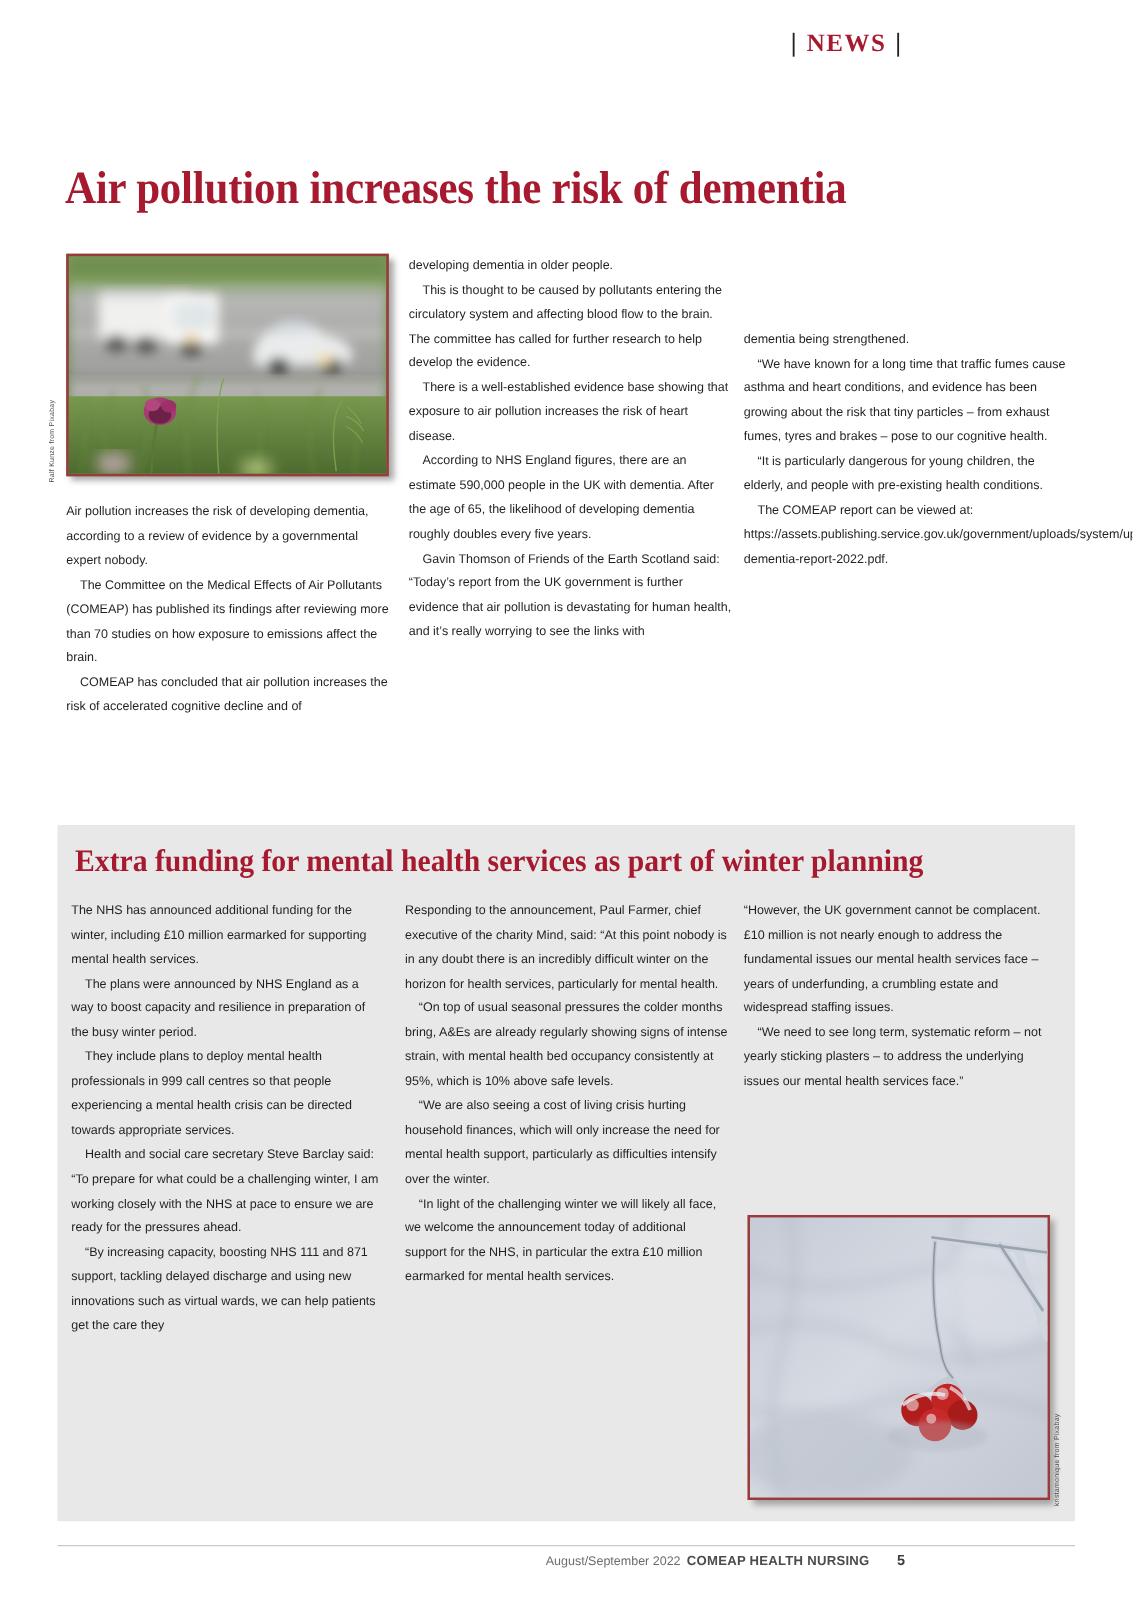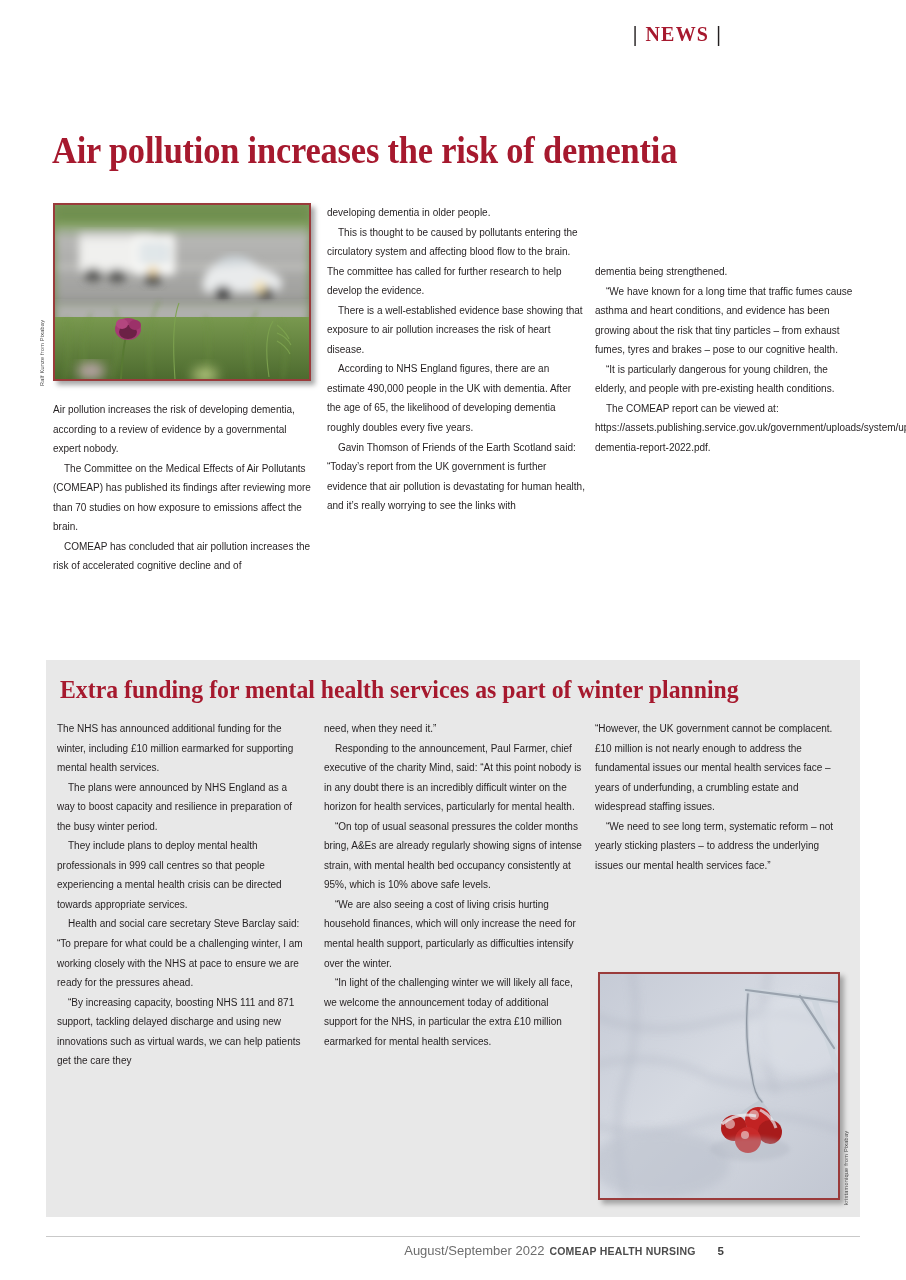--- a/index.html
+++ b/index.html
@@ -101,21 +101,21 @@
   .credit2{left:849px;top:1199px;}
 
   
   .foot-rule{
     position:absolute;left:46px;top:1236px;width:814px;height:1px;background:#c9c9c9;
   }
   .footer{
     position:absolute;right:46px;top:1243px;
     font-size:10.5px;color:#6d6d6d;white-space:nowrap;
   }
-  .footer .date{font-size:13px;color:#6d6d6d;}
+  .footer .date{font-size:10px;color:#6d6d6d;}
   .footer .mag{font-weight:bold;color:#4c4c4c;letter-spacing:0.2px;margin-left:5px;}
   .footer .pg{font-weight:bold;color:#3f3f3f;margin-left:22px;font-size:11.5px;}
 
   
   .gutter{position:absolute;left:0;top:0;width:26px;height:1280px;background:#ffffff;}
 </style>
 </head>
 <body>
 
 <div class="page">
@@ -229,21 +229,21 @@
   <div class="col a1c1">
     <p>Air pollution increases the risk of developing dementia, according to a review of evidence by a governmental expert nobody.</p>
     <p>The Committee on the Medical Effects of Air Pollutants (COMEAP) has published its findings after reviewing more than 70 studies on how exposure to emissions affect the brain.</p>
     <p>COMEAP has concluded that air pollution increases the risk of accelerated cognitive decline and of</p>
   </div>
 
   <div class="col a1c2">
     <p>developing dementia in older people.</p>
     <p>This is thought to be caused by pollutants entering the circulatory system and affecting blood flow to the brain. The committee has called for further research to help develop the evidence.</p>
     <p>There is a well-established evidence base showing that exposure to air pollution increases the risk of heart disease.</p>
-    <p>According to NHS England figures, there are an estimate 490,000 people in the UK with dementia. After the age of 65, the likelihood of developing dementia roughly doubles every five years.</p>
+    <p>According to NHS England figures, there are an estimate 590,000 people in the UK with dementia. After the age of 65, the likelihood of developing dementia roughly doubles every five years.</p>
     <p>Gavin Thomson of Friends of the Earth Scotland said: “Today’s report from the UK government is further evidence that air pollution is devastating for human health, and it’s really worrying to see the links with</p>
   </div>
 
   <div class="col a1c3">
     <p>dementia being strengthened.</p>
     <p>“We have known for a long time that traffic fumes cause asthma and heart conditions, and evidence has been growing about the risk that tiny particles – from exhaust fumes, tyres and brakes – pose to our cognitive health.</p>
     <p>“It is particularly dangerous for young children, the elderly, and people with pre-existing health conditions.</p>
     <p>The COMEAP report can be viewed at: https://assets.publishing.service.gov.uk/government/uploads/system/uploads/attachment_data/file/1090376/COMEAP-dementia-report-2022.pdf.</p>
   </div>
 
@@ -252,21 +252,20 @@
 
   <div class="col a2c1">
     <p>The NHS has announced additional funding for the winter, including £10 million earmarked for supporting mental health services.</p>
     <p>The plans were announced by NHS England as a way to boost capacity and resilience in preparation of the busy winter period.</p>
     <p>They include plans to deploy mental health professionals in 999 call centres so that people experiencing a mental health crisis can be directed towards appropriate services.</p>
     <p>Health and social care secretary Steve Barclay said: “To prepare for what could be a challenging winter, I am working closely with the NHS at pace to ensure we are ready for the pressures ahead.</p>
     <p>“By increasing capacity, boosting NHS 111 and 871 support, tackling delayed discharge and using new innovations such as virtual wards, we can help patients get the care they</p>
   </div>
 
   <div class="col a2c2">
-    <p>need, when they need it.”</p>
     <p>Responding to the announcement, Paul Farmer, chief executive of the charity Mind, said: “At this point nobody is in any doubt there is an incredibly difficult winter on the horizon for health services, particularly for mental health.</p>
     <p>“On top of usual seasonal pressures the colder months bring, A&amp;Es are already regularly showing signs of intense strain, with mental health bed occupancy consistently at 95%, which is 10% above safe levels.</p>
     <p>“We are also seeing a cost of living crisis hurting household finances, which will only increase the need for mental health support, particularly as difficulties intensify over the winter.</p>
     <p>“In light of the challenging winter we will likely all face, we welcome the announcement today of additional support for the NHS, in particular the extra £10 million earmarked for mental health services.</p>
   </div>
 
   <div class="col a2c3">
     <p>“However, the UK government cannot be complacent. £10 million is not nearly enough to address the fundamental issues our mental health services face – years of underfunding, a crumbling estate and widespread staffing issues.</p>
     <p>“We need to see long term, systematic reform – not yearly sticking plasters – to address the underlying issues our mental health services face.”</p>
   </div>

